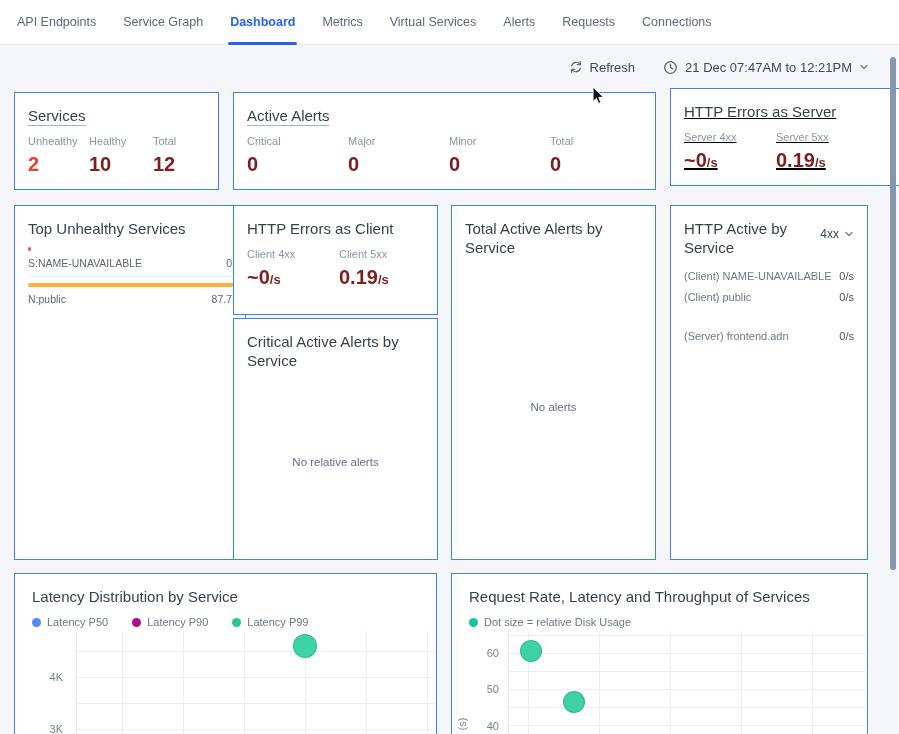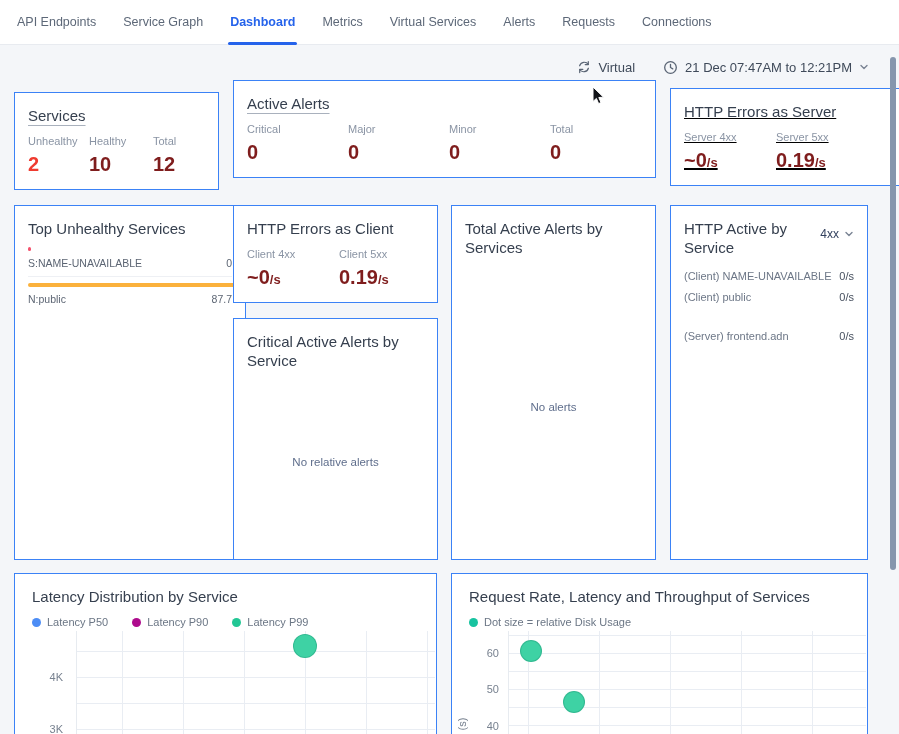--- a/index.html
+++ b/index.html
@@ -28,24 +28,24 @@
   .card-title{font-size:15px;color:#353f4e;}
   .card-title.link{text-decoration:underline;text-underline-offset:4px;text-decoration-color:#a9b1bd;cursor:pointer;display:inline-block;}
   .metrics-row{display:flex;padding:0 13px;margin-top:10px;}
   .metric-label{font-size:11px;color:#8a94a4;margin-bottom:7px;}
   .metric-value{font-size:20px;font-weight:700;color:#7f1d1d;line-height:20px;}
   .metric-value .suffix{font-size:13px;}
   .metric-value.red{color:#ef3b30;}
   .w61{width:61px;} .w64{width:64px;} .w92{width:92px;} .w101{width:101px;}
   
   #card-services{left:14px;top:92px;width:205px;height:98px;}
-  #card-active-alerts{left:233px;top:80px;width:423px;height:98px;}
+  #card-active-alerts{left:233px;top:92px;width:423px;height:98px;}
   #card-http-server{left:670px;top:88px;width:234px;height:98px;text-decoration:underline;}
   #card-top-unhealthy{left:14px;top:205px;width:232px;height:355px;}
-  #card-http-client{left:233px;top:205px;width:205px;height:98px;}
+  #card-http-client{left:233px;top:205px;width:205px;height:110px;}
   #card-critical-alerts{left:233px;top:318px;width:205px;height:242px;}
   #card-total-alerts{left:451px;top:205px;width:205px;height:355px;}
   #card-http-by-service{left:670px;top:205px;width:198px;height:355px;}
   #card-latency{left:14px;top:573px;width:423px;height:292px;}
   #card-scatter{left:451px;top:573px;width:417px;height:292px;}
   
   .tu-bar{height:4px;border-radius:2px;margin:0 13px;}
   .tu-bar.first{margin-top:9px;}
   .tu-row{display:flex;justify-content:space-between;padding:0 13px;font-size:10.5px;color:#5c6573;margin-top:6px;margin-bottom:7px;}
   .tu-row .tu-val{color:#5c6573;}
@@ -99,21 +99,21 @@
 <div class="toolbar">
   <div class="tool-btn">
     <span>
       <svg width="14" height="14" viewBox="0 0 16 16" fill="none" stroke="#5a6575" stroke-width="1.4" stroke-linecap="round" stroke-linejoin="round">
         <path d="M12.9 5.1A5.5 5.5 0 0 0 3 6.6"></path>
         <polyline points="12.9,1.7 12.9,5.2 9.4,5.2"></polyline>
         <path d="M3.1 10.9A5.5 5.5 0 0 0 13 9.4"></path>
         <polyline points="3.1,14.3 3.1,10.8 6.6,10.8"></polyline>
       </svg>
     </span>
-    <span>Virtual</span>
+    <span>Refresh</span>
   </div>
   <div class="tool-btn">
     <span>
       <svg width="15" height="15" viewBox="0 0 16 16" fill="none" stroke="#5a6575" stroke-width="1.4" stroke-linecap="round">
         <circle cx="8" cy="8" r="6.2"></circle>
         <path d="M8 4.6V8l2.4 1.5"></path>
       </svg>
     </span>
     <span>21 Dec 07:47AM to 12:21PM</span>
     <span>
@@ -206,21 +206,21 @@
     </div>
   </div>
 </div>
 
 <div class="card" id="card-critical-alerts">
   <div class="card-title-wrap"><span class="card-title">Critical Active Alerts by Service</span></div>
   <div class="empty-text">No relative alerts</div>
 </div>
 
 <div class="card" id="card-total-alerts">
-  <div class="card-title-wrap"><span class="card-title">Total Active Alerts by Services</span></div>
+  <div class="card-title-wrap"><span class="card-title">Total Active Alerts by Service</span></div>
   <div class="empty-text">No alerts</div>
 </div>
 
 <div class="card" id="card-http-by-service">
   <div class="hes-head">
     <div class="hes-title">HTTP Active by Service</div>
     <div class="hes-filter">
       <span class="val">4xx</span>
       <span>
         <svg width="10" height="10" viewBox="0 0 10 10">

